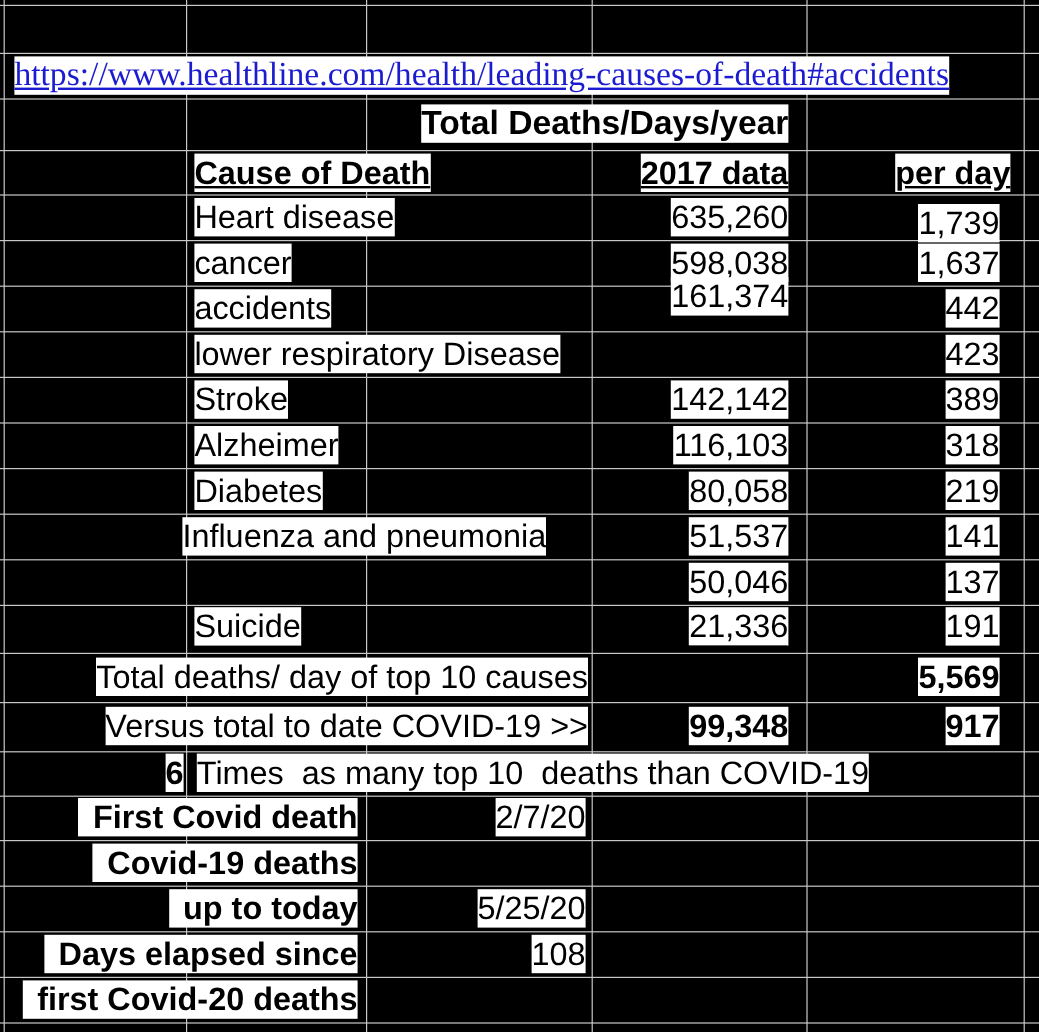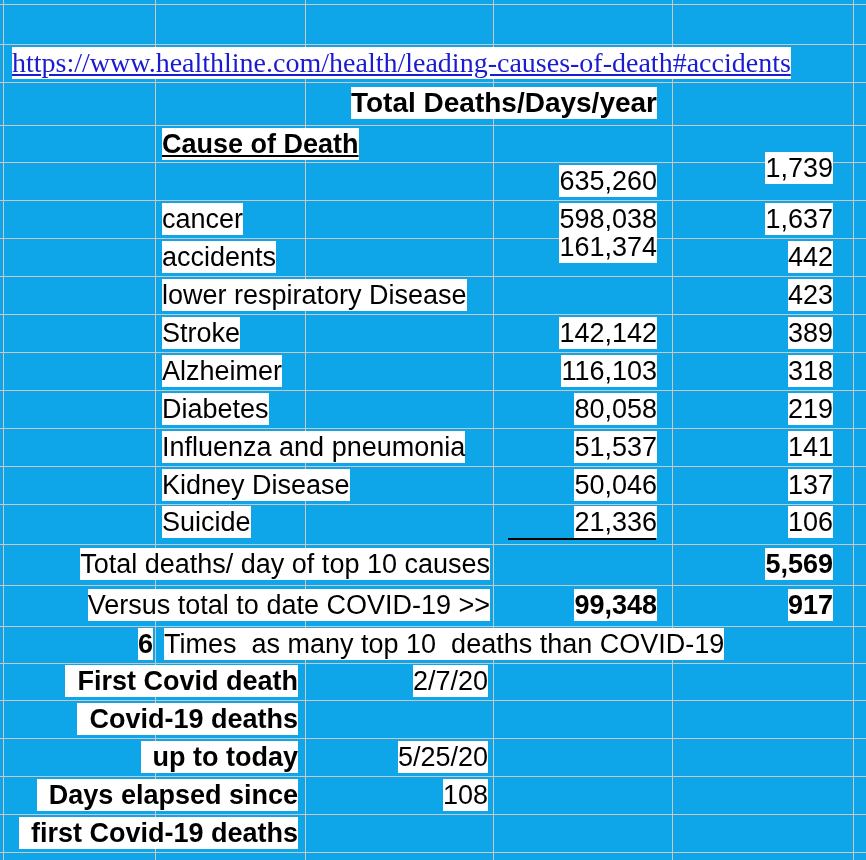--- a/index.html
+++ b/index.html
@@ -1,17 +1,17 @@
 <!DOCTYPE html>
 <html><head>
 <meta charset="utf-8">
 <style>
   html,body { margin:0; padding:0; background:#fff; }
   .sheet {
-    position:relative; width:866px; height:860px; background:#0ea5e9;
+    position:relative; width:866px; height:860px; background:#000000;
     font-family:"Liberation Sans", sans-serif; font-size:27px; color:#000;
     overflow:hidden;
   }
   .vline { position:absolute; top:0; height:860px; width:1px; background:#c8c8c8; z-index:1; }
   .vline.edge { z-index:3; }
   .hline { position:absolute; left:0; width:866px; height:1px; background:#c8c8c8; z-index:1; }
   .cell {
     position:absolute; display:flex; align-items:center; height:32px;
     white-space:pre; background:#fff; z-index:2;
   }
@@ -29,23 +29,26 @@
 </head>
 <body>
 
 <div class="sheet">
 
   <span class="cell url" style="left:12px;top:47px">https://www.healthline.com/health/leading-causes-of-death#accidents</span>
 
   <span class="cell b u" style="left:162px;top:128px">Cause of Death</span>
 
   <span class="cell b title" style="right:209px;top:87px">Total Deaths/Days/year</span>
+  <span class="cell b u" style="right:209px;top:128px">2017 data</span>
+  <span class="cell b u" style="right:24px;top:128px">per day</span>
 
+  <span class="cell" style="left:162px;top:165px">Heart disease</span>
   <span class="cell" style="right:209px;top:165px">635,260</span>
-  <span class="cell" style="right:33px;top:152px">1,739</span>
+  <span class="cell" style="right:33px;top:170px">1,739</span>
 
   <span class="cell" style="left:162px;top:203px">cancer</span>
   <span class="cell" style="right:209px;top:203px">598,038</span>
   <span class="cell" style="right:33px;top:203px">1,637</span>
 
   <span class="cell" style="left:162px;top:241px">accidents</span>
   <span class="cell" style="right:209px;top:231px">161,374</span>
   <span class="cell" style="right:33px;top:241px">442</span>
 
   <span class="cell" style="left:162px;top:279px">lower respiratory Disease</span>
@@ -56,31 +59,30 @@
   <span class="cell" style="right:33px;top:317px">389</span>
 
   <span class="cell" style="left:162px;top:355px">Alzheimer</span>
   <span class="cell" style="right:209px;top:355px">116,103</span>
   <span class="cell" style="right:33px;top:355px">318</span>
 
   <span class="cell" style="left:162px;top:393px">Diabetes</span>
   <span class="cell" style="right:209px;top:393px">80,058</span>
   <span class="cell" style="right:33px;top:393px">219</span>
 
-  <span class="cell" style="left:162px;top:431px">Influenza and pneumonia</span>
+  <span class="cell" style="left:152px;top:431px">Influenza and pneumonia</span>
   <span class="cell" style="right:209px;top:431px">51,537</span>
   <span class="cell" style="right:33px;top:431px">141</span>
 
-  <span class="cell" style="left:162px;top:469px">Kidney Disease</span>
   <span class="cell" style="right:209px;top:469px">50,046</span>
   <span class="cell" style="right:33px;top:469px">137</span>
 
   <span class="cell" style="left:162px;top:506px">Suicide</span>
   <span class="cell" style="right:209px;top:506px">21,336</span>
-  <span class="cell" style="right:33px;top:506px">106</span>
+  <span class="cell" style="right:33px;top:506px">191</span>
 
   <div class="sum-underline"></div>
 
   <span class="cell" style="right:376px;top:548px">Total deaths/ day of top 10 causes</span>
   <span class="cell b" style="right:33px;top:548px">5,569</span>
 
   <span class="cell" style="right:376px;top:589px">Versus total to date COVID-19 &gt;&gt;</span>
   <span class="cell b" style="right:209px;top:589px">99,348</span>
   <span class="cell b" style="right:33px;top:589px">917</span>
 
@@ -91,21 +93,21 @@
   <span class="cell" style="right:378px;top:665px">2/7/20</span>
 
   <span class="cell b cov-label" style="right:568px;top:703px">Covid-19 deaths</span>
 
   <span class="cell b cov-label" style="right:568px;top:741px">up to today</span>
   <span class="cell" style="right:378px;top:741px">5/25/20</span>
 
   <span class="cell b cov-label" style="right:568px;top:779px">Days elapsed since</span>
   <span class="cell" style="right:378px;top:779px">108</span>
 
-  <span class="cell b cov-label" style="right:568px;top:817px">first Covid-19 deaths</span>
+  <span class="cell b cov-label" style="right:568px;top:817px">first Covid-20 deaths</span>
 
 <div class="hline" style="top: 4px;"></div>
     <div class="hline" style="top: 44px;"></div>
     <div class="hline" style="top: 82px;"></div>
     <div class="hline" style="top: 125px;"></div>
     <div class="hline" style="top: 162px;"></div>
     <div class="hline" style="top: 200px;"></div>
     <div class="hline" style="top: 238px;"></div>
     <div class="hline" style="top: 276px;"></div>
     <div class="hline" style="top: 314px;"></div>

